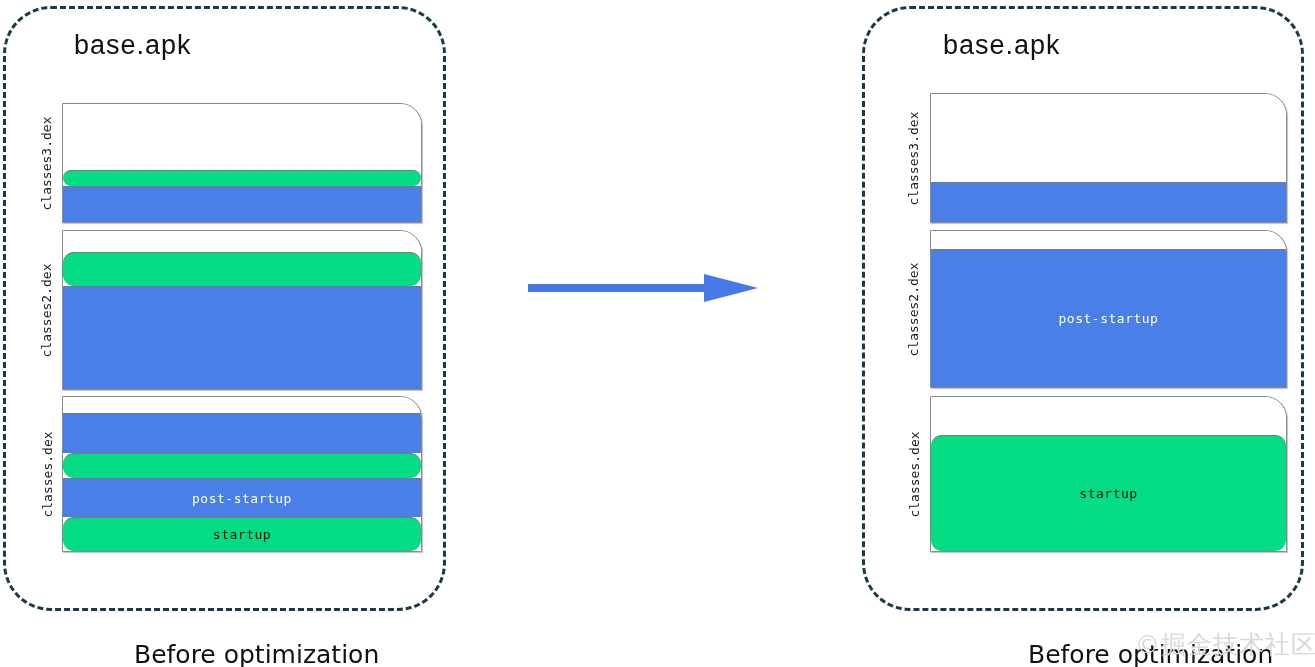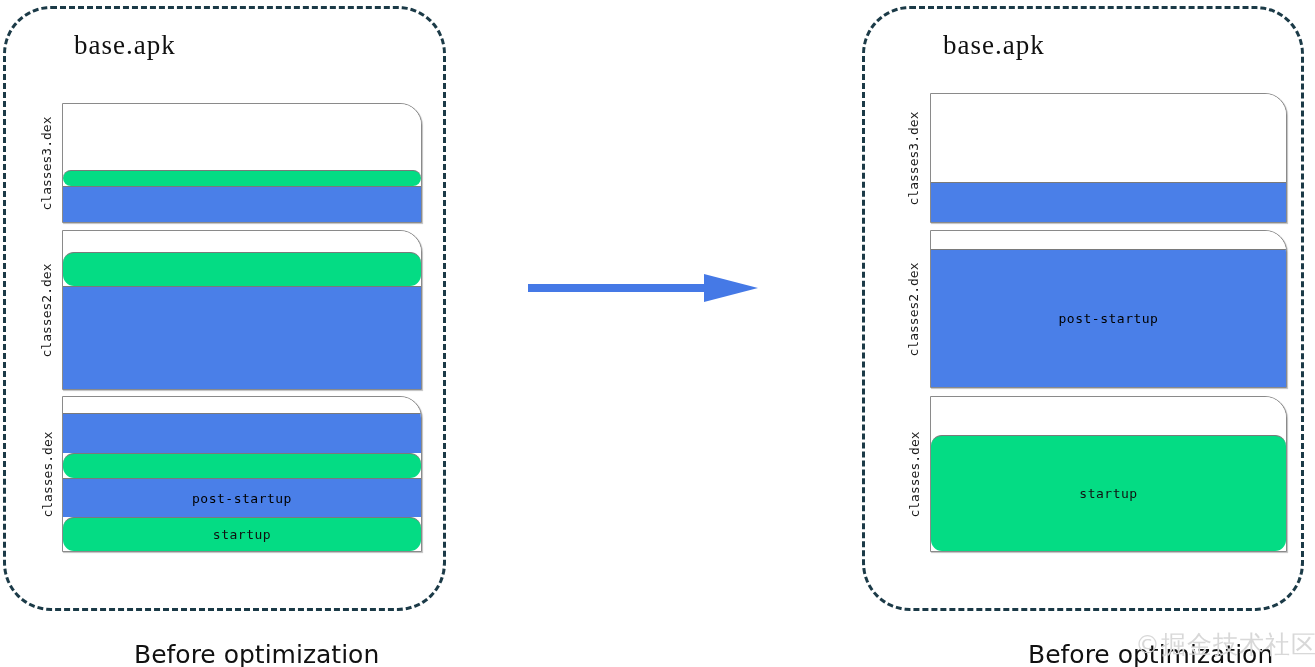--- a/index.html
+++ b/index.html
@@ -22,21 +22,21 @@
     border-radius: 48px;
     box-sizing: border-box;
     background: transparent;
   }
   #panel-left  { left: 3px;   top: 6px; width: 443px; height: 605px; }
   #panel-right { left: 862px; top: 6px; width: 442px; height: 605px; }
 
   .panel-title {
     position: absolute;
     top: 30px;
-    font-family: Liberation Serif, serif;
+    font-family: Liberation Sans, sans-serif;
     font-size: 27px;
     letter-spacing: 1px;
     color: #111111;
     white-space: nowrap;
   }
   #title-left  { left: 74px;  }
   #title-right { left: 943px; }
 
   
   .dex-group { position: absolute; }
@@ -76,21 +76,21 @@
     left: 0;
     width: 100%;
     box-sizing: border-box;
     display: flex;
     align-items: center;
     justify-content: center;
     font-family: "DejaVu Sans Mono", monospace;
     font-size: 13px;
     letter-spacing: 0.5px;
   }
-  .seg.blue  { background: #4a7fe8; color: #000000; border-top: 1px solid #7a7a7a; }
+  .seg.blue  { background: #4a7fe8; color: #ffffff; border-top: 1px solid #7a7a7a; }
   .seg.green { background: #04dc84; color: #111111; border-top: 1px solid #7a7a7a; border-radius: 11px; }
   .seg.white { background: #ffffff; color: #111111; }
   .seg.nb { border-top: none; }
 
   
   #arrow-wrap { position: absolute; left: 528px; top: 272px; width: 230px; height: 32px; }
 
   
   .caption {
     position: absolute;

